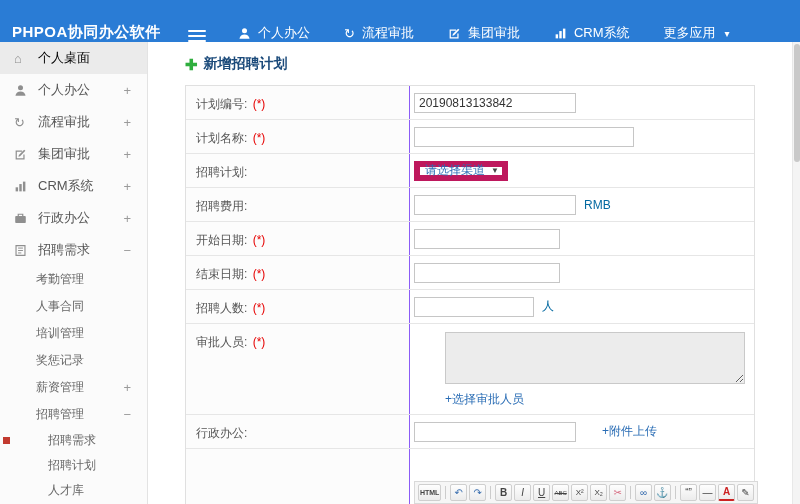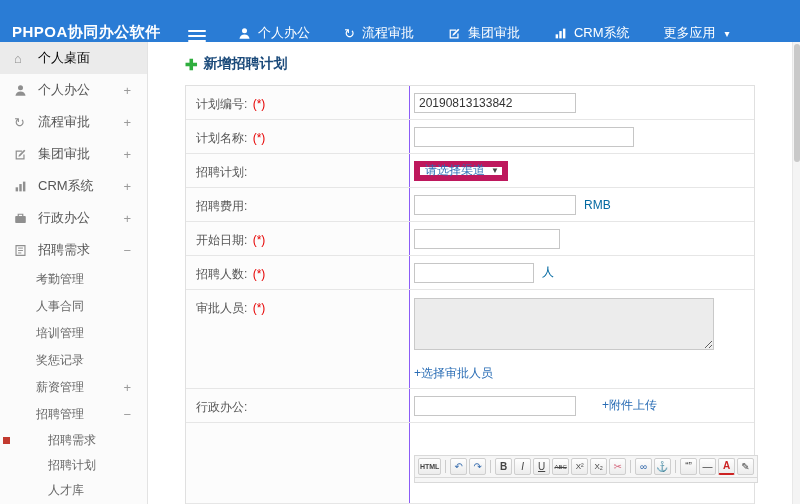--- a/index.html
+++ b/index.html
@@ -58,21 +58,21 @@
   .fv { flex:1; display:flex; align-items:center; padding:5px 6px 5px 4px; min-height:33px; }
   .txt { height:20px; border:1px solid #c6c6c6; font-size:12px; padding:0 4px;
     color:#333; width:162px; background:#fff; font-family:inherit; }
   .w220 { width:220px; } .w146 { width:146px; } .w120 { width:120px; }
   .suffix { margin-left:8px; font-size:12px; color:#0369a1; }
   .sel { display:inline-flex; align-items:center; border:6px solid #be185d;
     height:20px; padding-left:5px; background:#fff; cursor:pointer; }
   .sel-text { font-size:12px; color:#2a6db5; }
   .sel-ar { font-size:8px; color:#444; padding:0 3px; margin-left:3px; }
   .blink { font-size:12px; color:#2a6db5; text-decoration:none; cursor:pointer; }
-  .fv-col { flex-direction:column; align-items:flex-start; padding:8px 6px 6px 4px; gap:15px; }
+  .fv-col { flex-direction:column; align-items:flex-start; padding:8px 6px 6px 4px; gap:7px;margin-left:31px; }
   .approver { width:300px; height:52px; background:#ececec; border:1px solid #c9c9c9;
     resize:both; font-family:inherit; }
   .att-link { margin-left:26px; }
 
   
   .editor-cell { display:block; padding:0 0 0 4px; min-height:80px; }
   .editor { margin-top:32px; width:344px; }
   .tb { display:flex; align-items:center; gap:2px; padding:2px 3px;
     border:1px solid #d9d9d9; background:#f6f6f6; width:344px; }
   .tb2 { border-top:none; }
@@ -294,20 +294,29 @@
       <div class="frow">
         <div class="fl">
           <span>开始日期:</span>
           <span class="req">(*)</span>
         </div>
         <div class="fv">
           <input class="txt w146" style="">
         </div>
       </div>
 
+      <div class="frow">
+        <div class="fl">
+          <span>结束日期:</span>
+          <span class="req">(*)</span>
+        </div>
+        <div class="fv">
+          <input class="txt w146" style="">
+        </div>
+      </div>
 
       <div class="frow">
         <div class="fl">
           <span>招聘人数:</span>
           <span class="req">(*)</span>
         </div>
         <div class="fv">
           <input class="txt w120" style="">
           <span class="suffix">人</span>
         </div>

